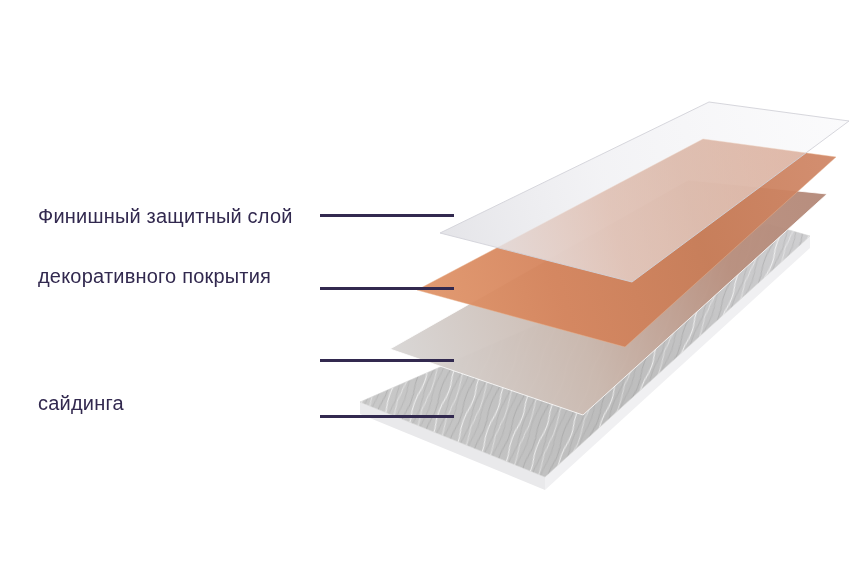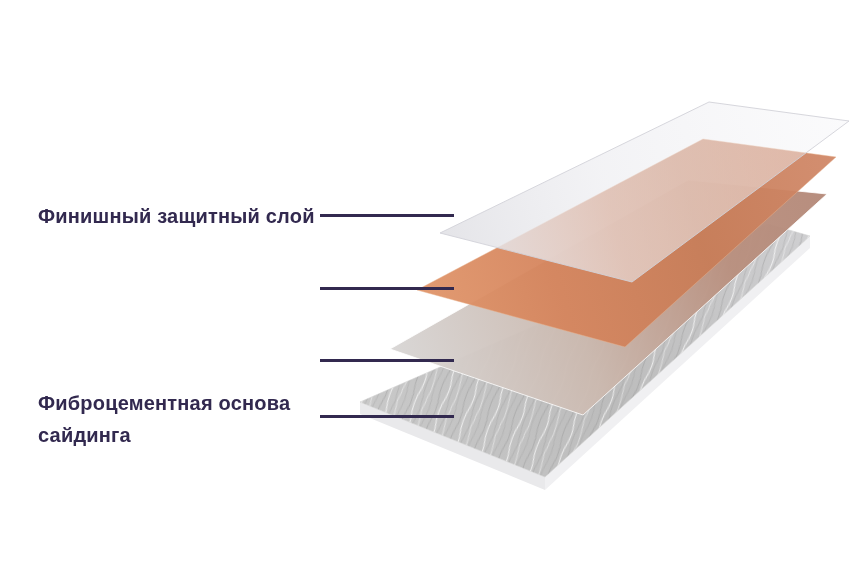--- a/index.html
+++ b/index.html
@@ -20,21 +20,21 @@
   .illustration {
     position: absolute;
     left: 0;
     top: 0;
   }
   .label {
     position: absolute;
     left: 38px;
     color: var(--text-color, #32294f);
     font-size: 20px;
-    font-weight: 700;
+    font-weight: 400;
     line-height: 32px;
     letter-spacing: 0.2px;
     white-space: nowrap;
   }
   .label span { display: block; }
   .connector {
     position: absolute;
     left: 320px;
     width: 134px;
     height: 3px;
@@ -96,19 +96,19 @@
   <div class="connector" style="top:214px;"></div>
   <div class="connector" style="top:287px;"></div>
   <div class="connector" style="top:359px;"></div>
   <div class="connector" style="top:415px;"></div>
 
   <div class="label" style="top:200px;">
     <span>Финишный защитный слой</span>
     <span></span>
   </div>
   <div class="label" style="top:260px;">
+    <span>декоративного покрытия</span>
   </div>
   <div class="label" style="top:387px;">
-    <span>Фиброцементная основа</span>
     <span>сайдинга</span>
   </div>
 
 </div>
 
 </body></html>

